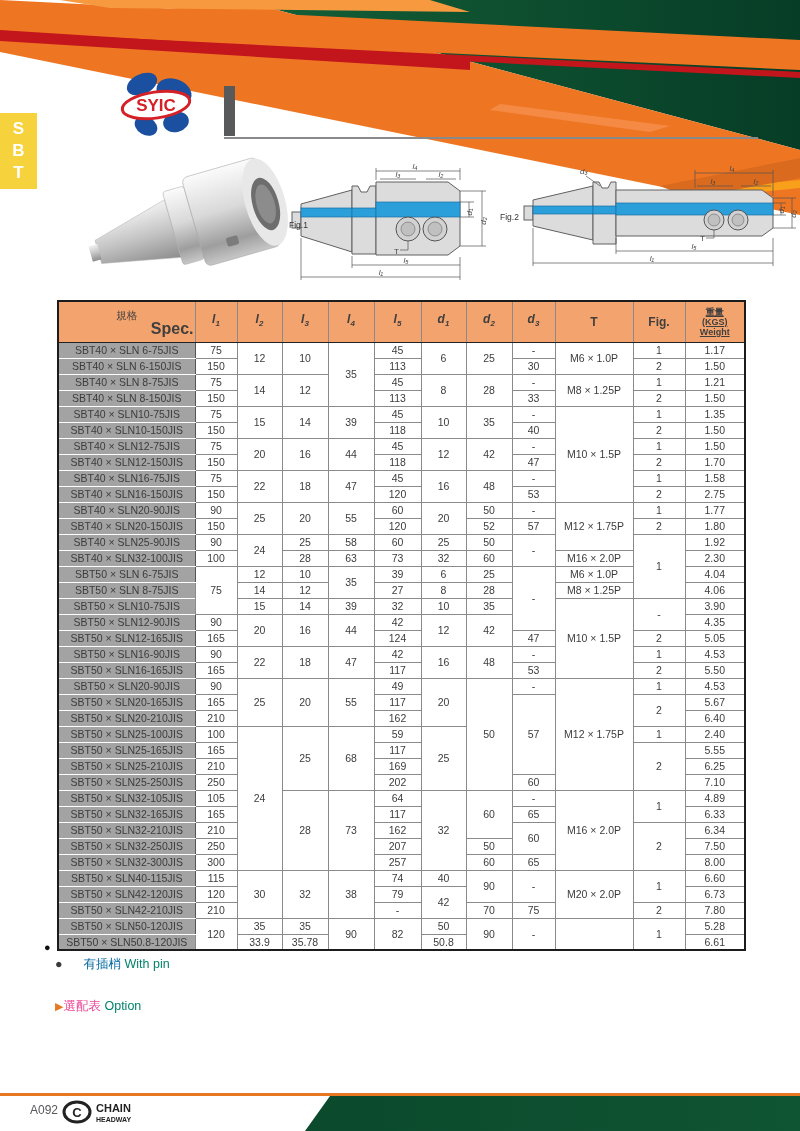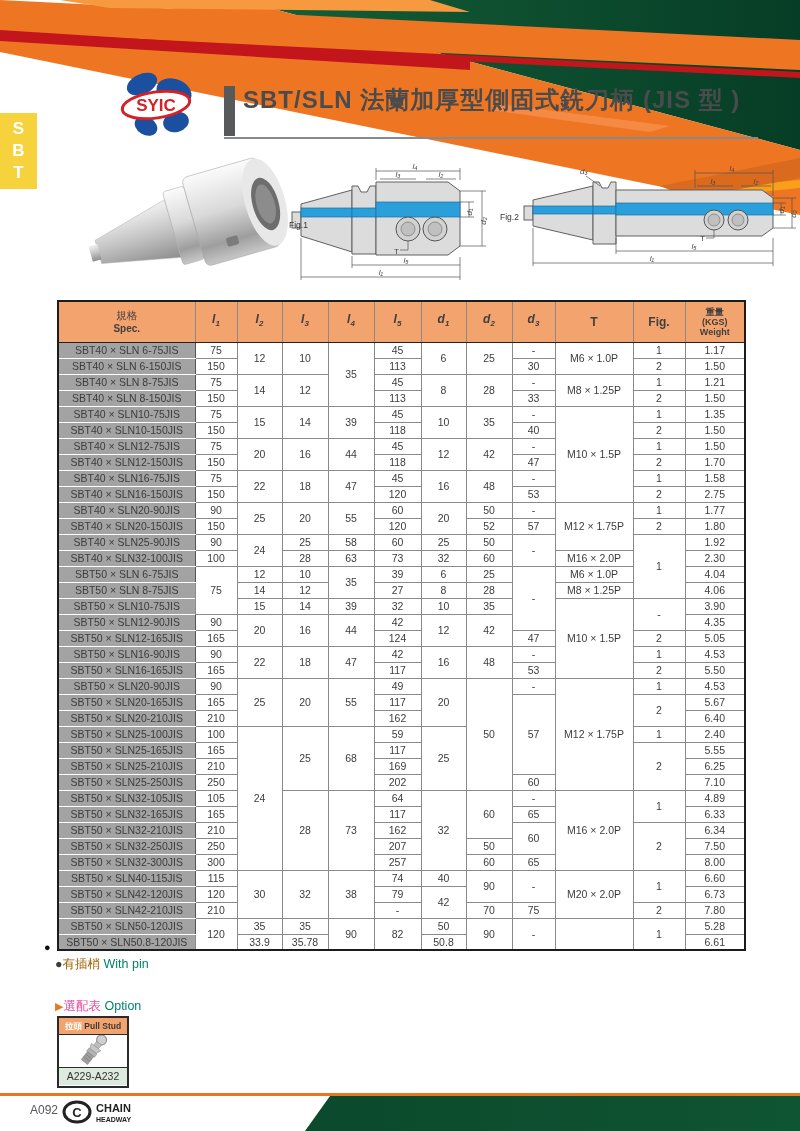--- a/index.html
+++ b/index.html
@@ -53,33 +53,33 @@
   }
   table.spec th, table.spec td {
     border:1px solid #8a8a8a; text-align:center; vertical-align:middle;
     padding:0 1px; height:16px; line-height:12px; overflow:hidden; white-space:nowrap;
   }
   table.spec thead th {
     background:#f2a36e; color:#403f3e; height:41px; border-bottom:1.5px solid #222;
   }
   table.spec thead th .dim { font-weight:bold; font-style:italic; font-size:12px; }
   table.spec thead th sub { font-size:8px; font-style:italic; }
-  table.spec thead th .small-line { font-size:9px; font-weight:bold; line-height:10px; }
+  table.spec thead th .small-line { font-size:9px; font-weight:bold; line-height:10px;text-decoration:underline; }
   table.spec thead th .zh-line { font-size:10.5px; line-height:13px; font-weight:normal; }
-  table.spec thead th .en-line { font-size:10px; line-height:13px; font-weight:bold; }
+  table.spec thead th .en-line { font-size:16px; line-height:13px; font-weight:bold;text-align:right; }
   table.spec td.spec-col {
     background:#a3a3a3; border-color:#ffffff; border-right:1.5px solid #555;
     text-align:center; font-size:10.5px; letter-spacing:0;
   }
   table.spec { border:2px solid #1c1c1c; }
   .row-marker { position:absolute; left:44px; top:941px; font-size:11px; color:#111; }
 
   
   .pin-note { position:absolute; left:55px; top:956px; font-size:12.5px; }
-  .pin-note .zh { color:#a16207; }
+  .pin-note .zh { color:#0369a1;margin-left:21px; }
   .pin-note .en { color:#00836b; }
   .option-head { position:absolute; left:55px; top:998px; font-size:12.5px; }
   .option-head .arrow { color:#e87722; font-size:11px; }
   .option-head .zh { color:#ec4899; }
   .option-head .en { color:#00836b;margin-top:40px; }
   .stud-box {
     position:absolute; left:57px; top:1016px; width:72px; height:72px;
     border:2px solid #2b2b2b; background:#fff;
   }
   .stud-box .hdr {
@@ -136,21 +136,20 @@
   <svg class="syic-logo" viewBox="0 0 105 72">
     <ellipse cx="38" cy="14" rx="16" ry="10" fill="#1b4fa0" transform="rotate(-25 38 14)"></ellipse>
     <ellipse cx="70" cy="22" rx="18" ry="13" fill="#1b4fa0" transform="rotate(20 70 22)"></ellipse>
     <ellipse cx="42" cy="56" rx="12" ry="9" fill="#1b4fa0" transform="rotate(30 42 56)"></ellipse>
     <ellipse cx="72" cy="52" rx="13" ry="10" fill="#1b4fa0" transform="rotate(-15 72 52)"></ellipse>
     <ellipse cx="52" cy="35" rx="34" ry="13" fill="#ffffff" stroke="#d42027" stroke-width="3" transform="rotate(-8 52 35)"></ellipse>
     <text x="52" y="41" text-anchor="middle" font-size="17" font-weight="bold" fill="#d42027">SYIC</text>
   </svg>
 
   <div class="title-bar"></div>
-  <div class="title-zh">SBT/SLN 法蘭加厚型側固式銑刀柄 (JIS 型 )</div>
   <div class="title-rule"></div>
 
   <svg class="photo" viewBox="0 0 212 150">
     <defs>
       <linearGradient id="met" x1="0" y1="0" x2="0" y2="1">
         <stop offset="0" stop-color="#fbfbfb"></stop>
           <stop offset="0.45" stop-color="#d9d9d9"></stop>
         <stop offset="0.8" stop-color="#9e9e9e"></stop>
           <stop offset="1" stop-color="#c7c7c7"></stop>
       </linearGradient>
@@ -699,40 +698,20 @@
 
   <div class="pin-note">
     <span>●</span><span class="zh">有插梢</span>
     <span class="en">With pin</span>
   </div>
 
   <div class="option-head">
     <span class="arrow">▶</span><span class="zh">選配表</span>
     <span class="en">Option</span>
   </div>
-  <div class="stud-box">
-    <div class="hdr">
-      <span class="zh">拉頭</span>
-      <span class="en">Pull Stud</span>
-    </div>
-    <div class="img">
-      <svg width="64" height="32" viewBox="0 0 64 32">
-        <g transform="rotate(38 32 16)">
-          <circle cx="32" cy="2" r="5" fill="#cfcfcf" stroke="#8a8a8a"></circle>
-          <rect x="29" y="6" width="6" height="5" fill="#bdbdbd" stroke="#8a8a8a" stroke-width="0.5"></rect>
-          <polygon points="26,11 38,11 36,16 28,16" fill="#c7c7c7" stroke="#8a8a8a" stroke-width="0.5"></polygon>
-          <rect x="27" y="16" width="10" height="4" fill="#b3b3b3" stroke="#8a8a8a" stroke-width="0.5"></rect>
-          <rect x="28" y="20" width="8" height="10" fill="#9e9e9e" stroke="#7a7a7a" stroke-width="0.5"></rect>
-          <line x1="28" y1="23" x2="36" y2="23" stroke="#777" stroke-width="0.6"></line>
-          <line x1="28" y1="26" x2="36" y2="26" stroke="#777" stroke-width="0.6"></line>
-        </g>
-      </svg>
-    </div>
-    <div class="code">A229-A232</div>
-  </div>
 
   <div class="footer-rule"></div>
   <svg class="footer-green" viewBox="0 0 800 35">
     <polygon points="330,0 800,0 800,35 305,35" fill="url(#grnF)"></polygon>
   </svg>
   <div class="page-code">A092</div>
   <svg class="ch-logo" viewBox="0 0 120 30">
     <ellipse cx="15" cy="15" rx="13" ry="10" fill="none" stroke="#222" stroke-width="3"></ellipse>
     <text x="15" y="20" text-anchor="middle" font-size="13" font-weight="bold" fill="#222">C</text>
     <text x="34" y="15" font-size="11" font-weight="bold" fill="#222">CHAIN</text>

